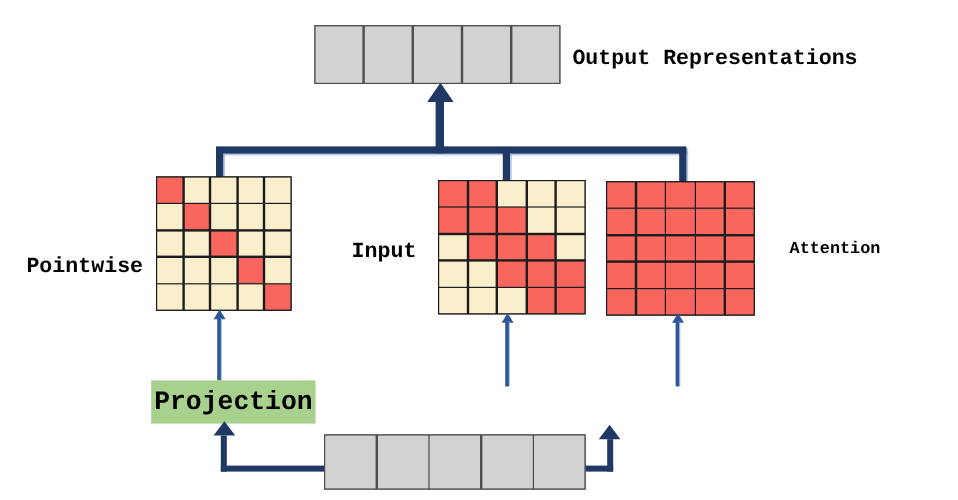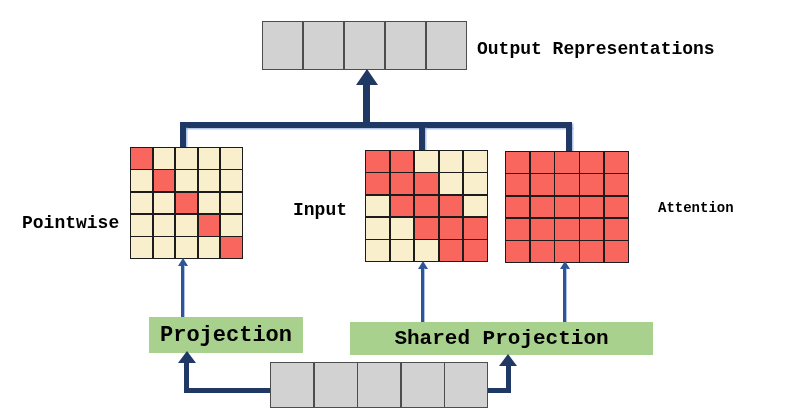--- a/index.html
+++ b/index.html
@@ -155,25 +155,22 @@
 
   <div class="tri small" style="left:178px;top:258px;"></div>
   <div class="thin" style="left:181px;top:265px;width:3px;height:52px;"></div>
 
   <div class="tri small" style="left:418px;top:261px;"></div>
   <div class="thin" style="left:421px;top:268px;width:3px;height:54px;"></div>
 
   <div class="tri small" style="left:560px;top:261px;"></div>
   <div class="thin" style="left:563px;top:268px;width:3px;height:54px;"></div>
 
-  <div class="projbox" style="left:126px;top:317px;width:154px;height:36px;font-size:22px;margin-left:23px;">
+  <div class="projbox" style="left:126px;top:317px;width:137px;height:36px;font-size:22px;">
     <span>Projection</span>
-  </div>
-  <div class="projbox" style="left:350px;top:322px;width:303px;height:33px;font-size:21px;">
-    <span>Shared Projection</span>
   </div>
 
   <div class="strip" style="left:270px;top:362px;width:218px;height:46px;">
       <div class="cell"></div>
       <div class="cell"></div>
       <div class="cell"></div>
       <div class="cell"></div>
       <div class="cell"></div>
     </div>
 

